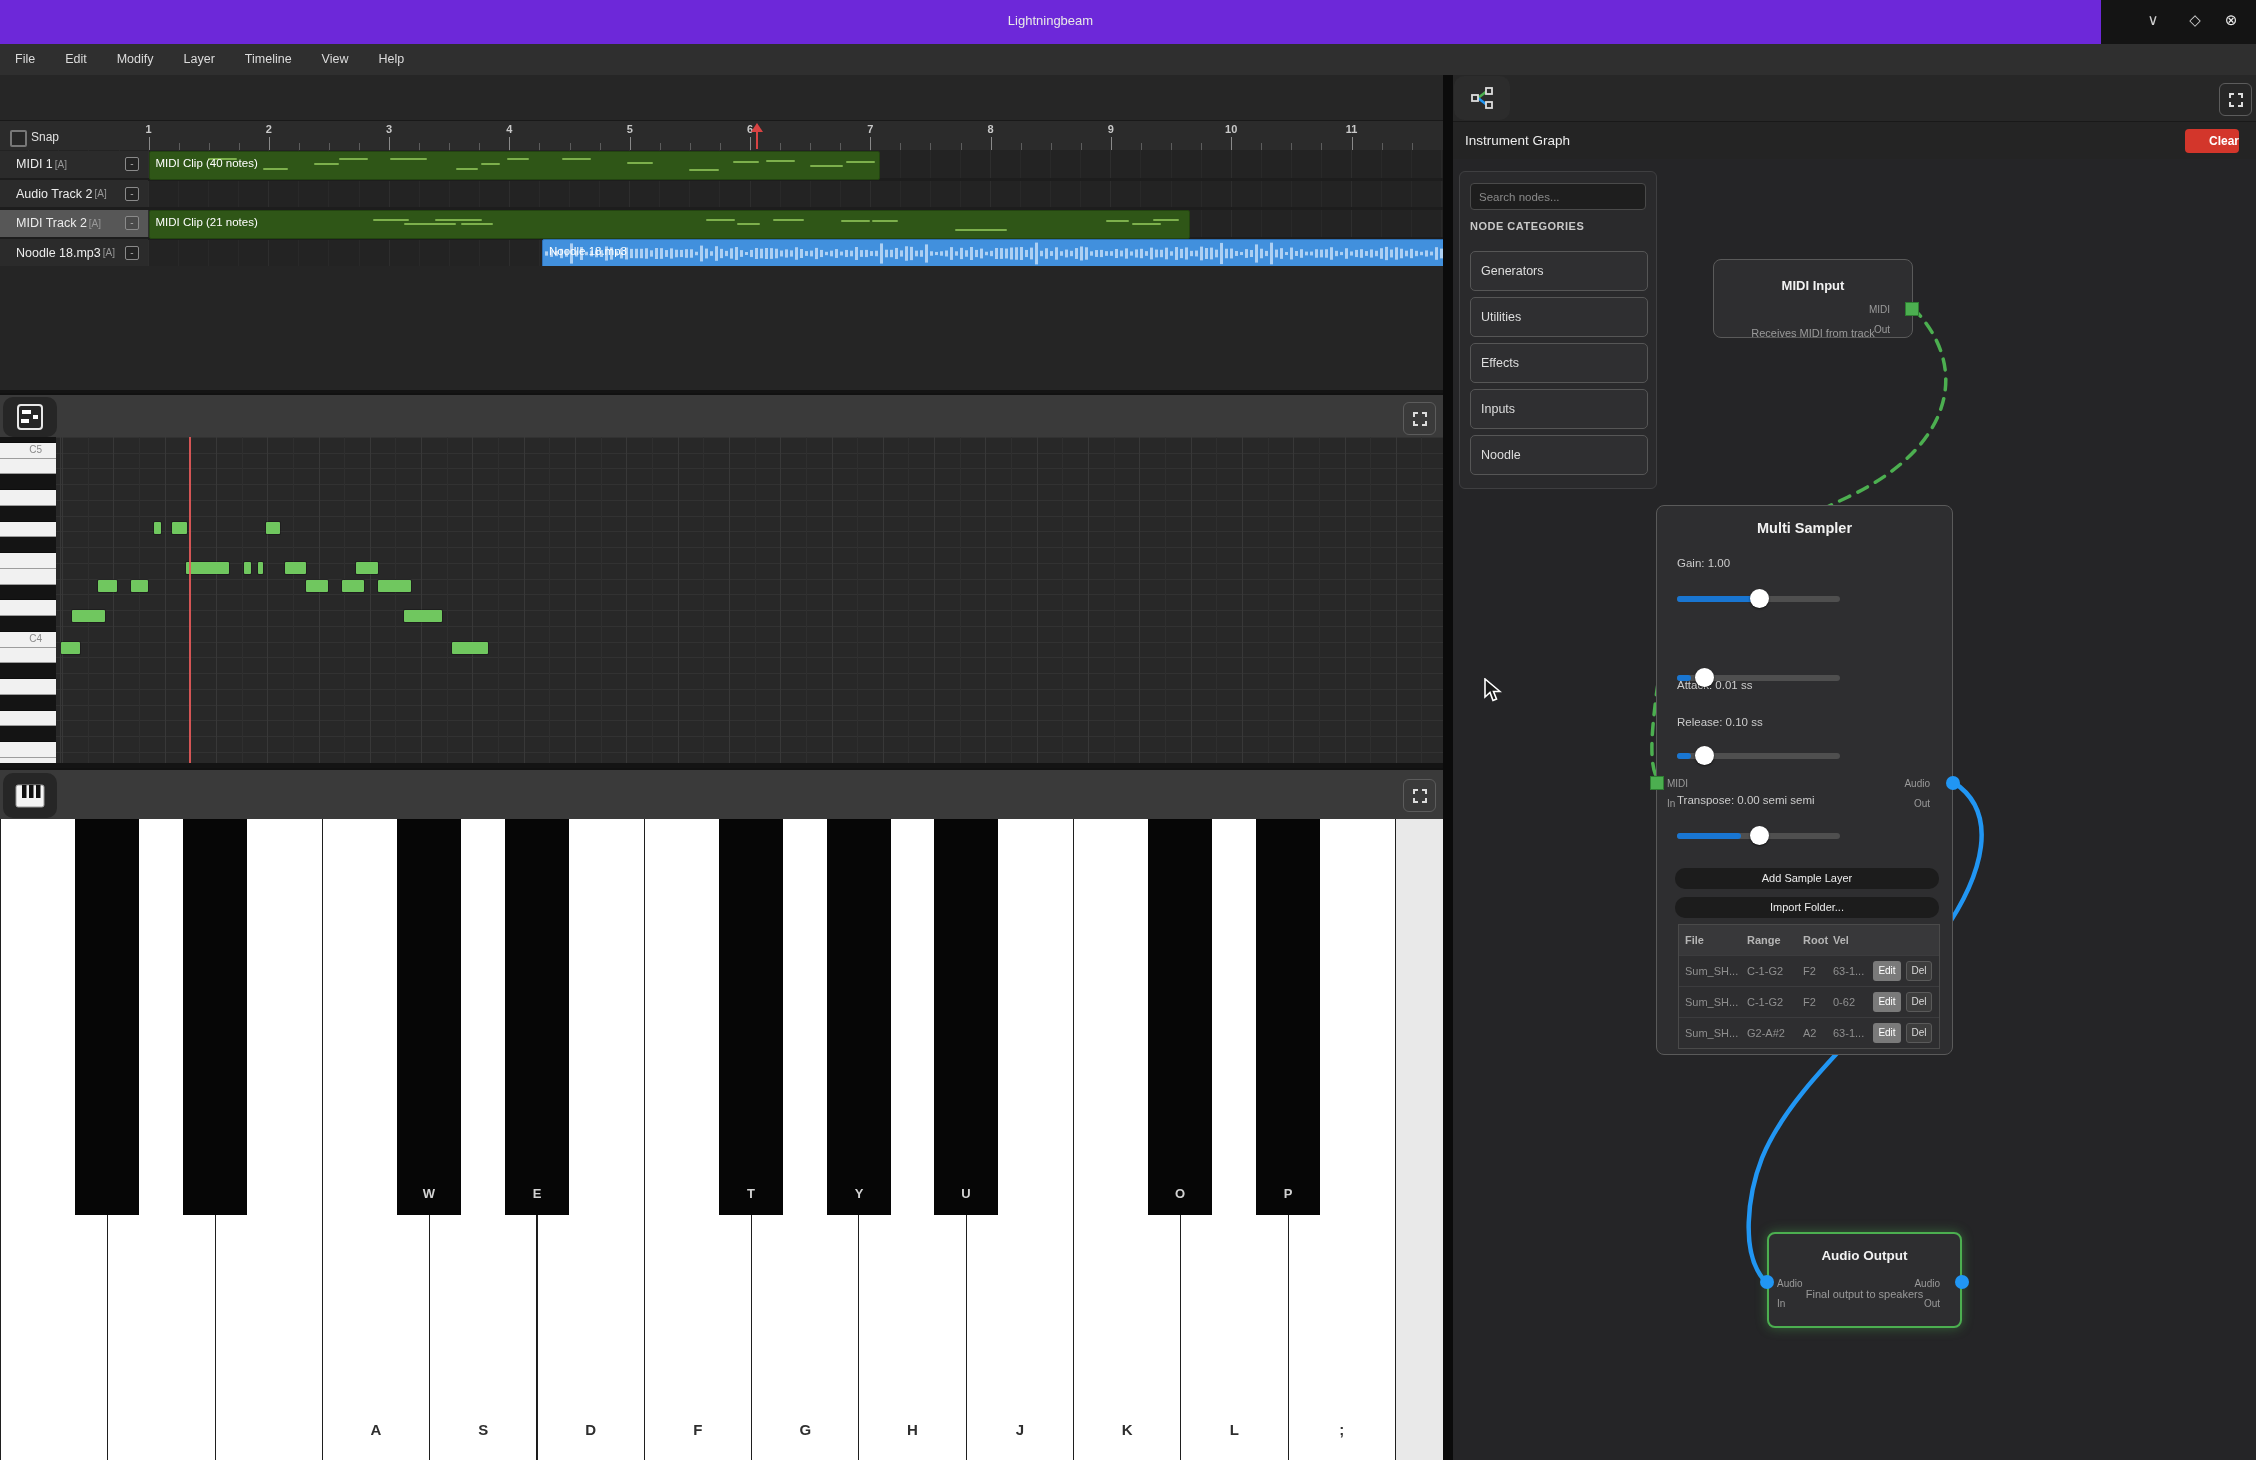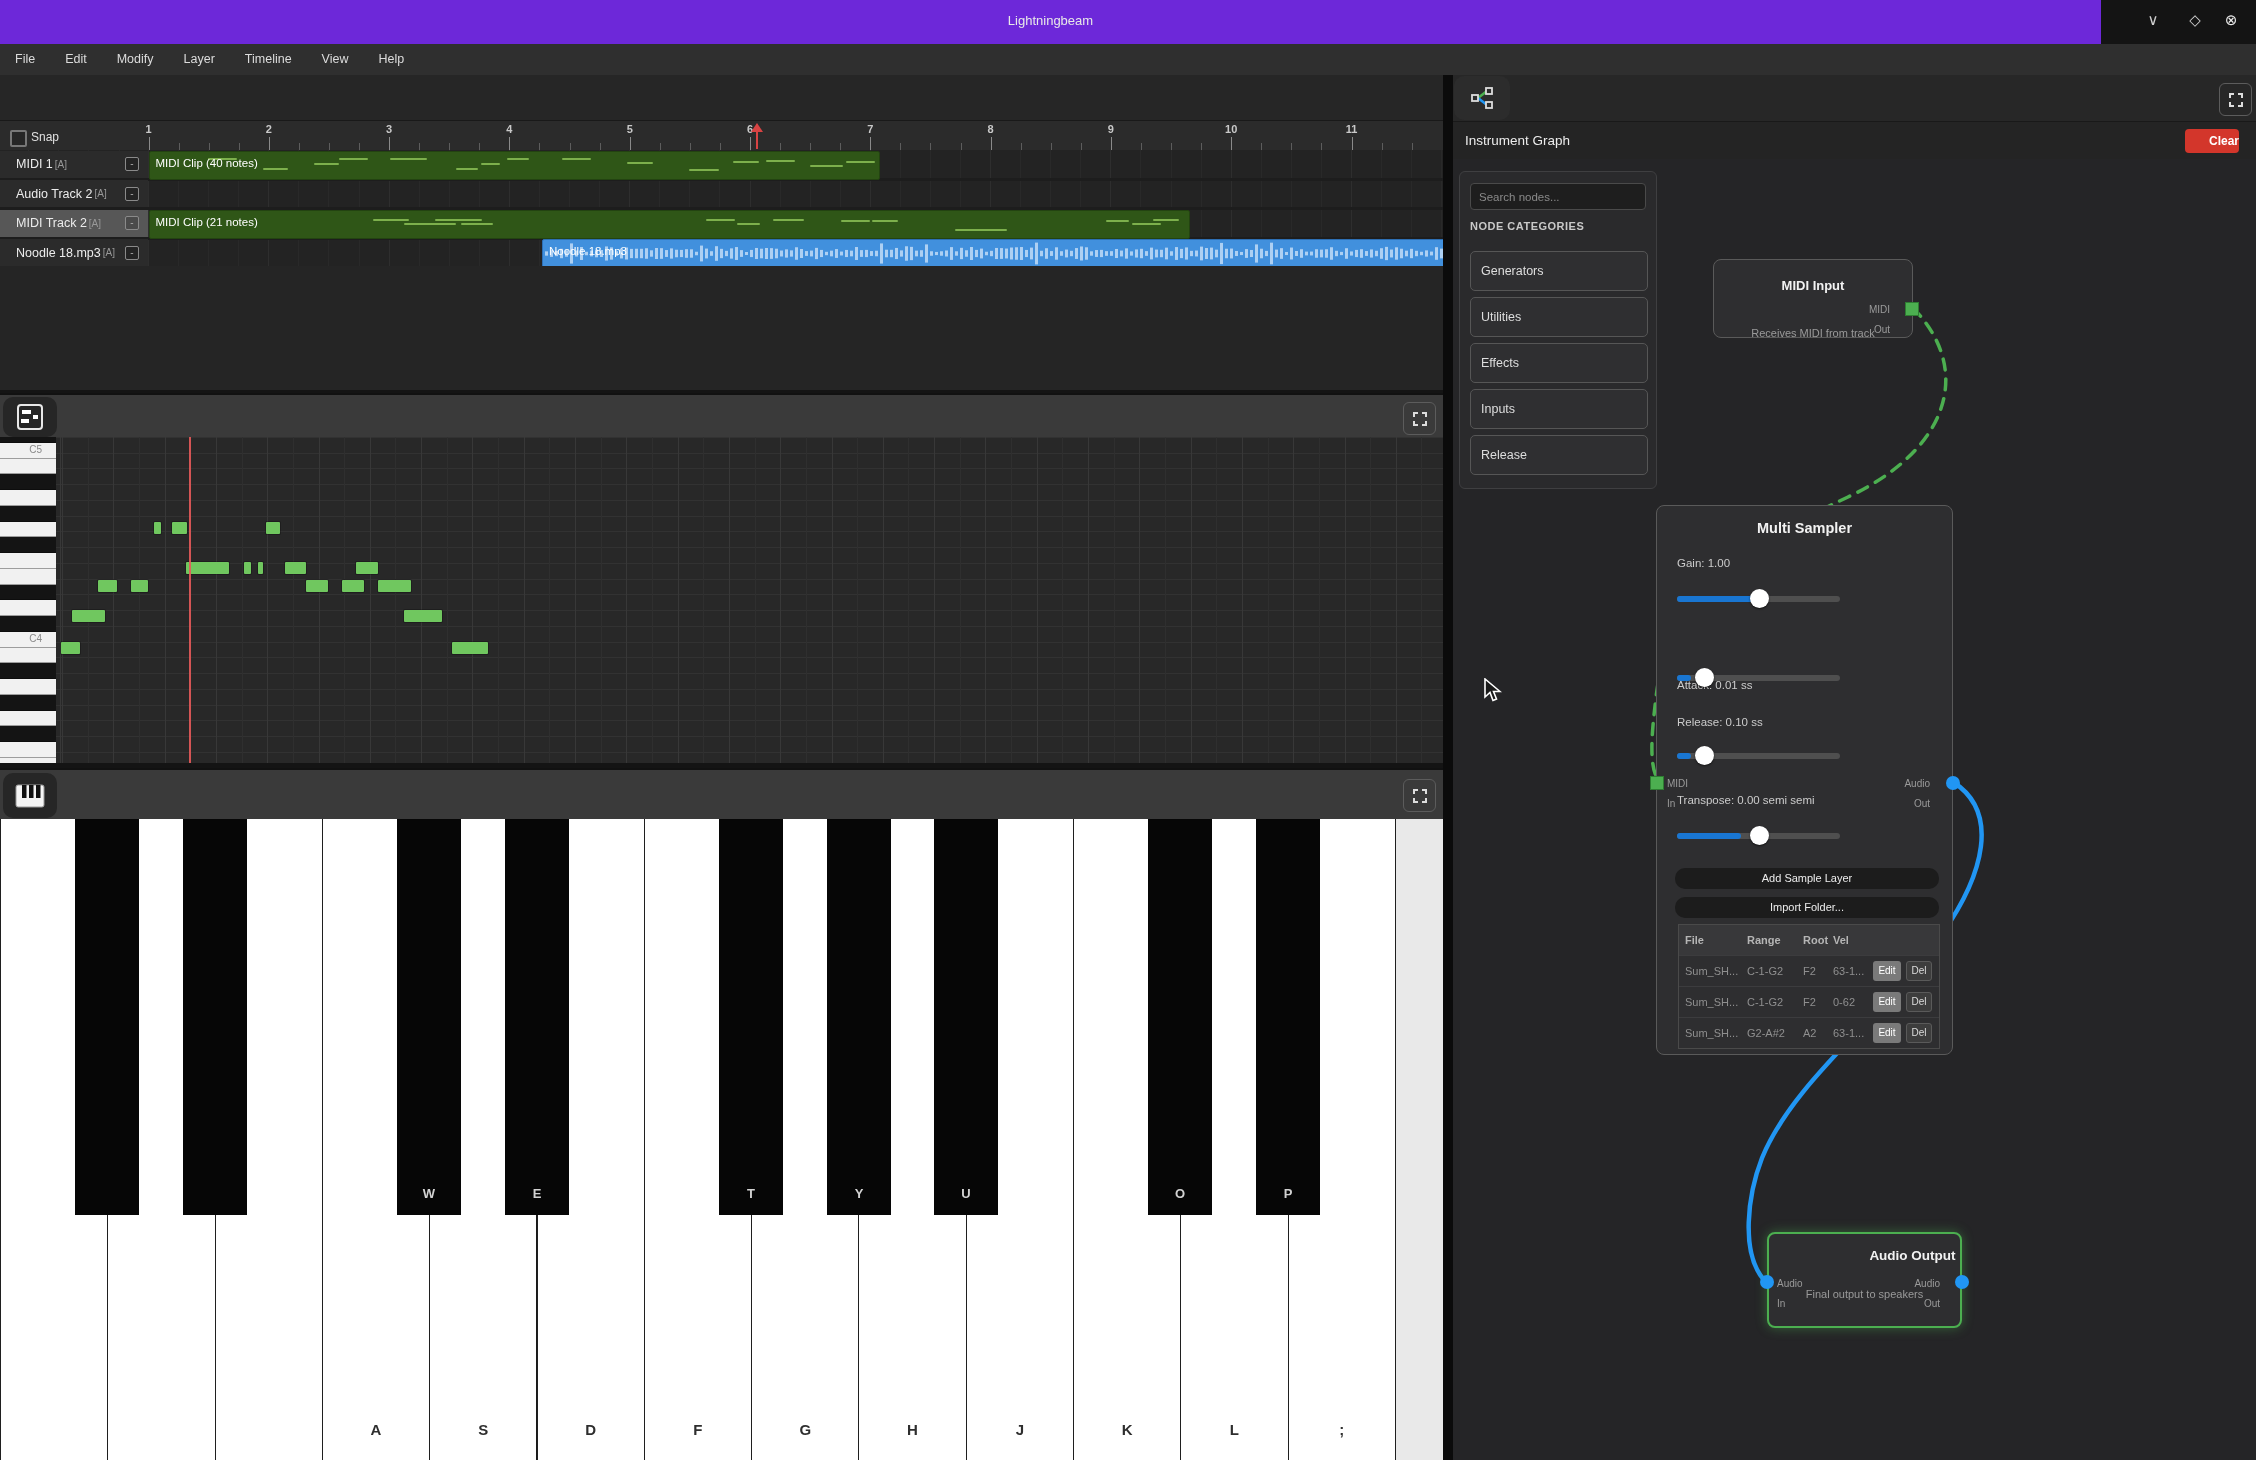--- a/index.html
+++ b/index.html
@@ -660,21 +660,21 @@
 </div>
 <div class="abs" id="graph-canvas"></div>
 
 <div class="abs" id="sidebar">
   <input id="search-input" type="text" placeholder="Search nodes..." style="">
   <div id="cat-heading">NODE CATEGORIES</div>
 <div class="cat-btn" style="top: 79px;">Generators</div>
     <div class="cat-btn" style="top: 125px;">Utilities</div>
     <div class="cat-btn" style="top: 171px;">Effects</div>
     <div class="cat-btn" style="top: 217px;">Inputs</div>
-    <div class="cat-btn" style="top: 263px;">Release</div>
+    <div class="cat-btn" style="top: 263px;">Noodle</div>
   </div>
 
 <svg class="abs" id="wires" style="left:0;top:0;pointer-events:none;" width="2256" height="1460">
     <path d="M1913,308 C1972,368 1952,448 1848,497 C1720,557 1668,610 1657,690 C1652,728 1649,760 1656,776" fill="none" stroke="#4caf50" stroke-width="3.5" stroke-linecap="round" stroke-dasharray="11 9"></path>
     <path d="M1953,782 C2000,812 1984,874 1942,934 C1884,1016 1794,1080 1762,1158 C1748,1194 1740,1252 1764,1280" fill="none" stroke="#2196f3" stroke-width="4.5" stroke-linecap="round"></path>
   </svg>
 
 <div class="node" style="left:1713px;top:259px;width:200px;height:79px;">
   <div class="node-title" style="top:18px;font-size:13px;">MIDI Input</div>
   <div class="node-desc" style="top:67px;">Receives MIDI from track</div>
@@ -743,21 +743,21 @@
         <div class="st-c2">G2-A#2</div>
         <div class="st-c3">A2</div>
         <div class="st-c4">63-1...</div>
         <div class="st-edit">Edit</div>
         <div class="st-del">Del</div>
       </div>
     </div>
 </div>
 
 <div class="node" style="left:1767px;top:1232px;width:195px;height:96px;border:2px solid #4caf50;box-shadow:0 0 12px rgba(76,175,80,.45);">
-  <div class="node-title" style="top:14px;font-size:13.5px;padding-left:48px;">Audio Output</div>
+  <div class="node-title" style="top:14px;font-size:13.5px;">Audio Output</div>
   <div class="node-desc" style="top:54px;">Final output to speakers</div>
   <div class="port-label" style="left:8px;top:44px;">Audio</div>
   <div class="port-label" style="left:8px;top:64px;">In</div>
   <div class="port-ci" style="left:-9px;top:41px;"></div>
   <div class="port-label" style="right:20px;top:44px;">Audio</div>
   <div class="port-label" style="right:20px;top:64px;">Out</div>
   <div class="port-ci" style="right:-9px;top:41px;"></div>
 </div>
 
 <svg class="abs" style="left:1484px;top:678px;pointer-events:none;z-index:50;" width="18" height="24" viewBox="0 0 18 24">

